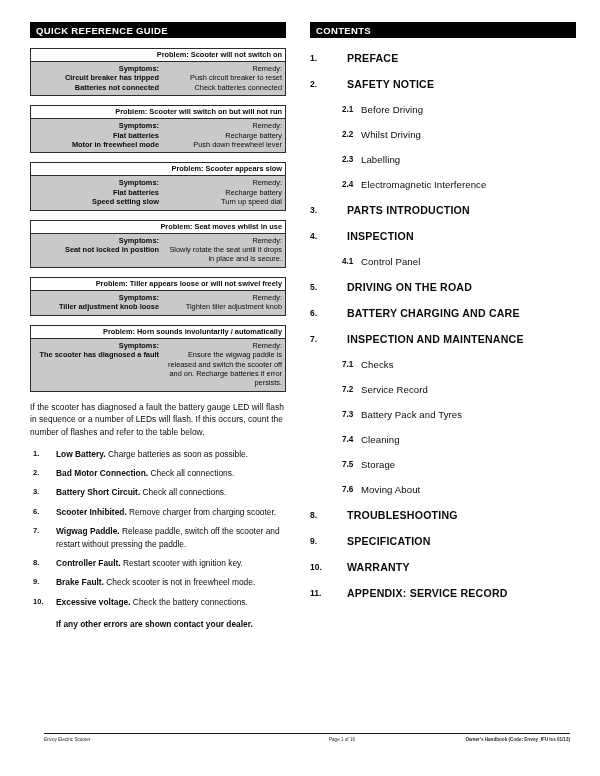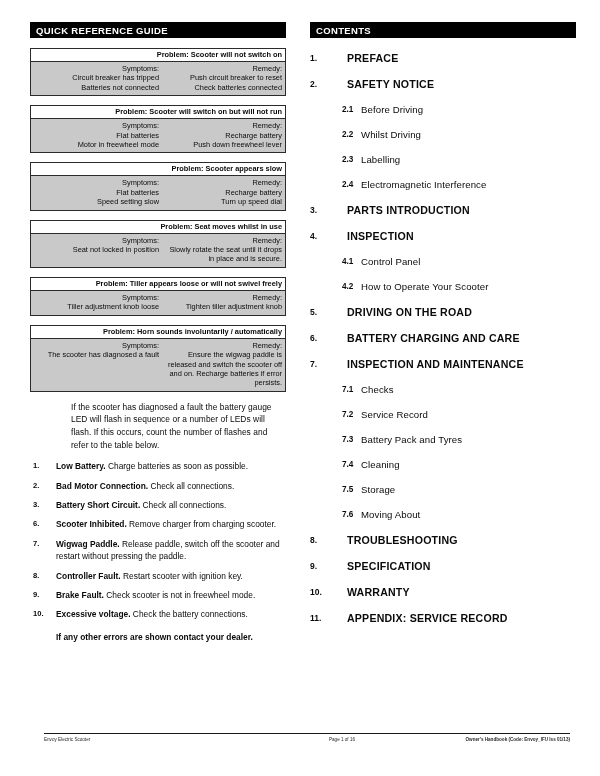--- a/index.html
+++ b/index.html
@@ -73,32 +73,31 @@
     background: #c9c9c9;
     padding: 2px 3px 3px 4px;
   }
   .trow {
     display: flex;
     flex-direction: row;
     font-size: 7.4px;
     line-height: 9.4px;
     color: #0a0a0a;
   }
-  .trow .c1 { width: 130px; flex: 0 0 130px; padding-right: 6px; }
+  .trow .c1 { width: 130px; flex: 0 0 130px; padding-right: 6px; font-weight: bold; }
   .trow .c2 { flex: 1 1 auto; }
   .trow.hdr { font-weight: normal; }
 
   
   .para {
     font-size: 8.4px;
     line-height: 12.6px;
     margin-top: 8px;
     color: #0a0a0a;
     letter-spacing: 0.05px;
-    margin-left: 41px;
   }
 
   
   .faults { margin-top: 9px; }
   .fault {
     display: flex;
     flex-direction: row;
     font-size: 8.4px;
     line-height: 12.4px;
     margin-bottom: 7px;
@@ -357,24 +356,20 @@
             <div class="t-num">3.</div>
             <div class="t-label">PARTS INTRODUCTION</div>
           </div>
           <div class="toc-item">
             <div class="t-num">4.</div>
             <div class="t-label">INSPECTION</div>
           </div>
           <div class="toc-sub">
             <div class="s-num">4.1</div>
             <div class="s-label">Control Panel</div>
-          </div>
-          <div class="toc-sub">
-            <div class="s-num">4.2</div>
-            <div class="s-label">How to Operate Your Scooter</div>
           </div>
           <div class="toc-item">
             <div class="t-num">5.</div>
             <div class="t-label">DRIVING ON THE ROAD</div>
           </div>
           <div class="toc-item">
             <div class="t-num">6.</div>
             <div class="t-label">BATTERY CHARGING AND CARE</div>
           </div>
           <div class="toc-item">

